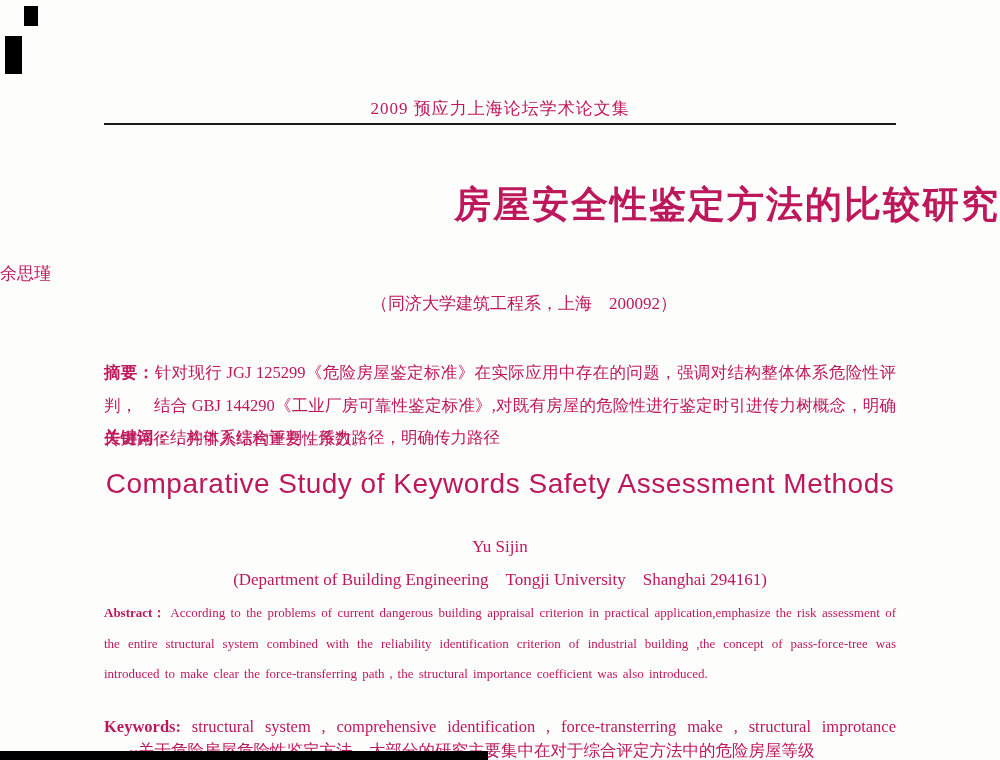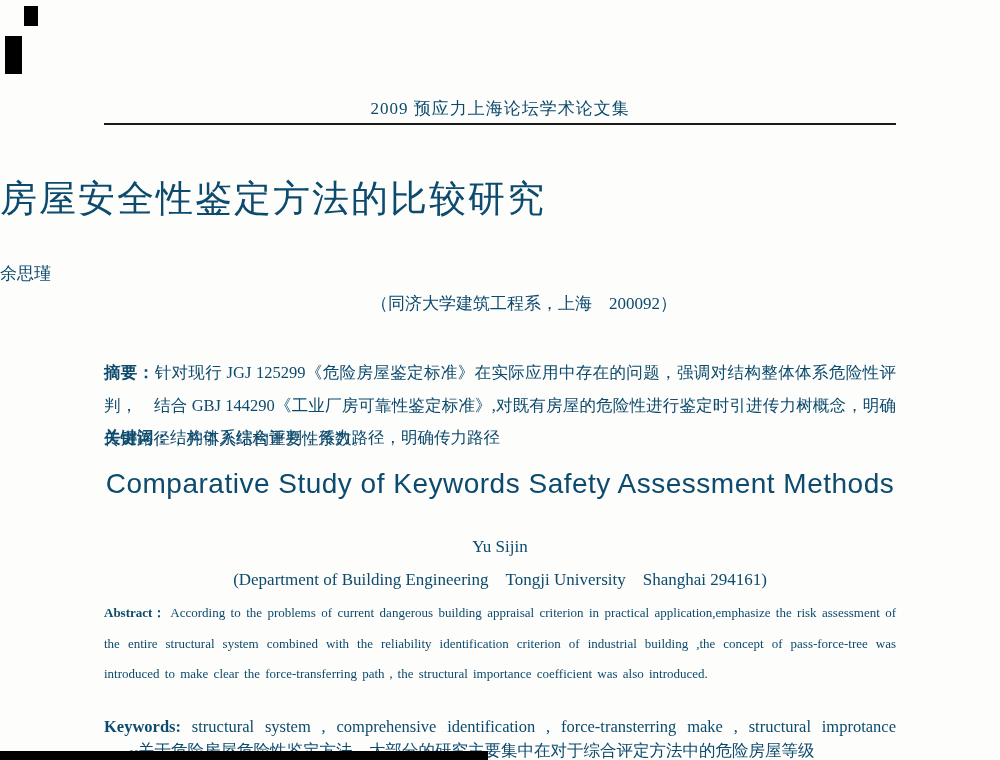--- a/index.html
+++ b/index.html
@@ -7,21 +7,21 @@
     padding: 0;
     background: #ffffff;
   }
   .page {
     position: relative;
     width: 1000px;
     height: 760px;
     background: #fdfdfb;
     overflow: hidden;
     font-family: "Liberation Serif", "DejaVu Serif", serif;
-    color: #0c4a6e;
+    color: #be185d;
   }
   .artifact {
     position: absolute;
     background: #000;
   }
   .header-text {
     position: absolute;
     left: 0; right: 0;
     top: 97px;
     text-align: center;
@@ -32,24 +32,24 @@
     position: absolute;
     left: 104px;
     width: 792px;
     top: 123px;
     height: 2px;
     background: #1a1a1a;
   }
   .title-zh {
     position: absolute;
     left: 0; right: 0;
-    top: 174px;
-    text-align: left;
+    top: 180px;
+    text-align: right;
     font-size: 37px;
-    font-weight: 400;
+    font-weight: 700;
     font-family: "Liberation Sans", "DejaVu Sans", sans-serif;
     letter-spacing: 2px;
   }
   .author-zh {
     position: absolute;
     left: 0; right: 0;
     top: 262px;
     text-align: left;
     font-size: 17px;
   }

